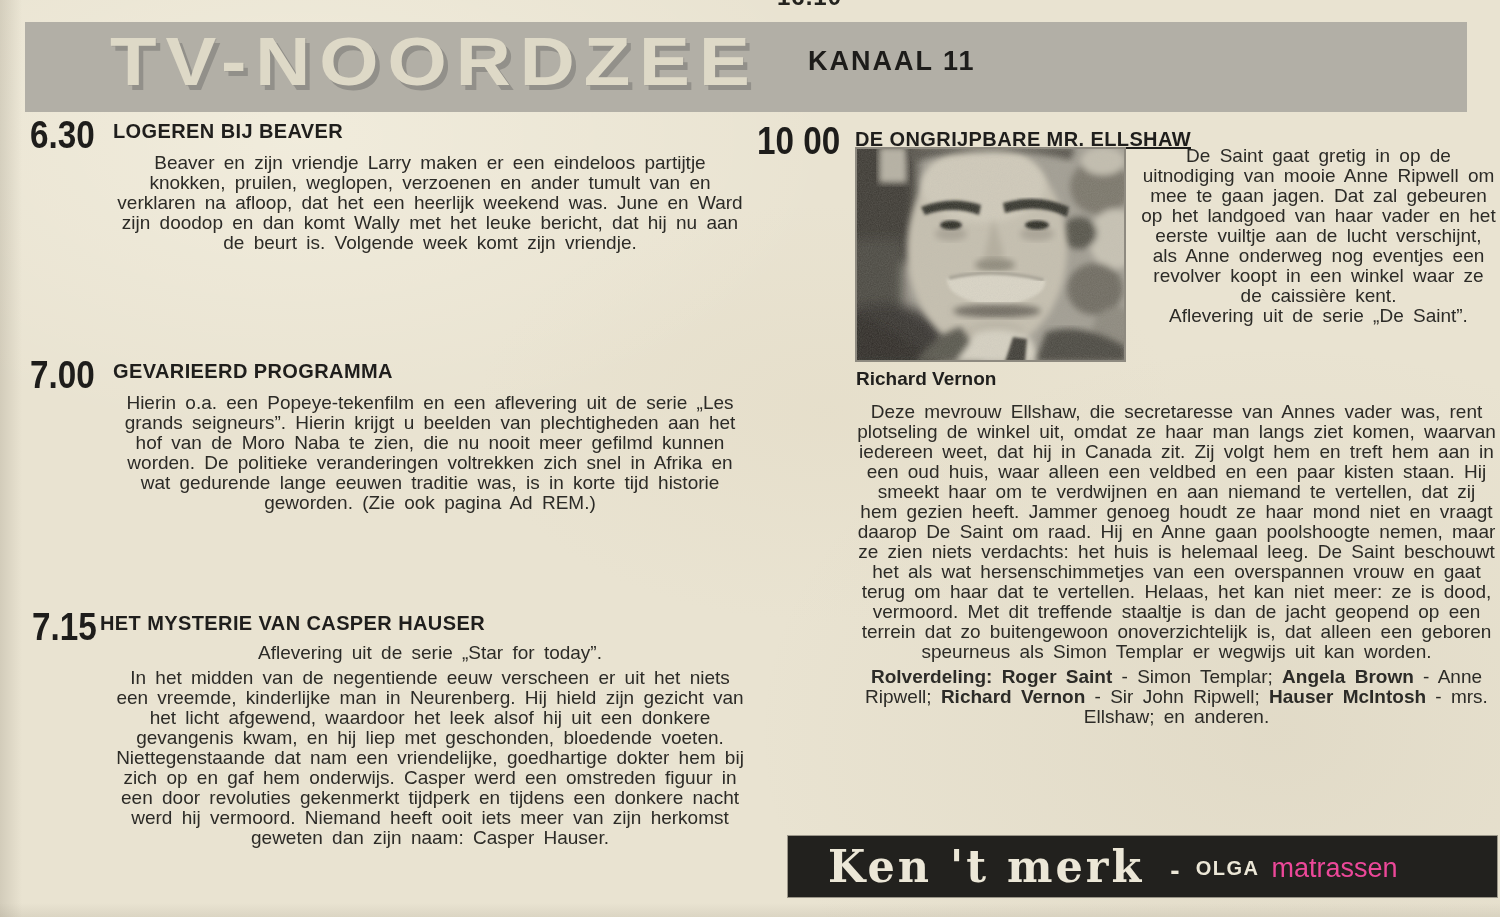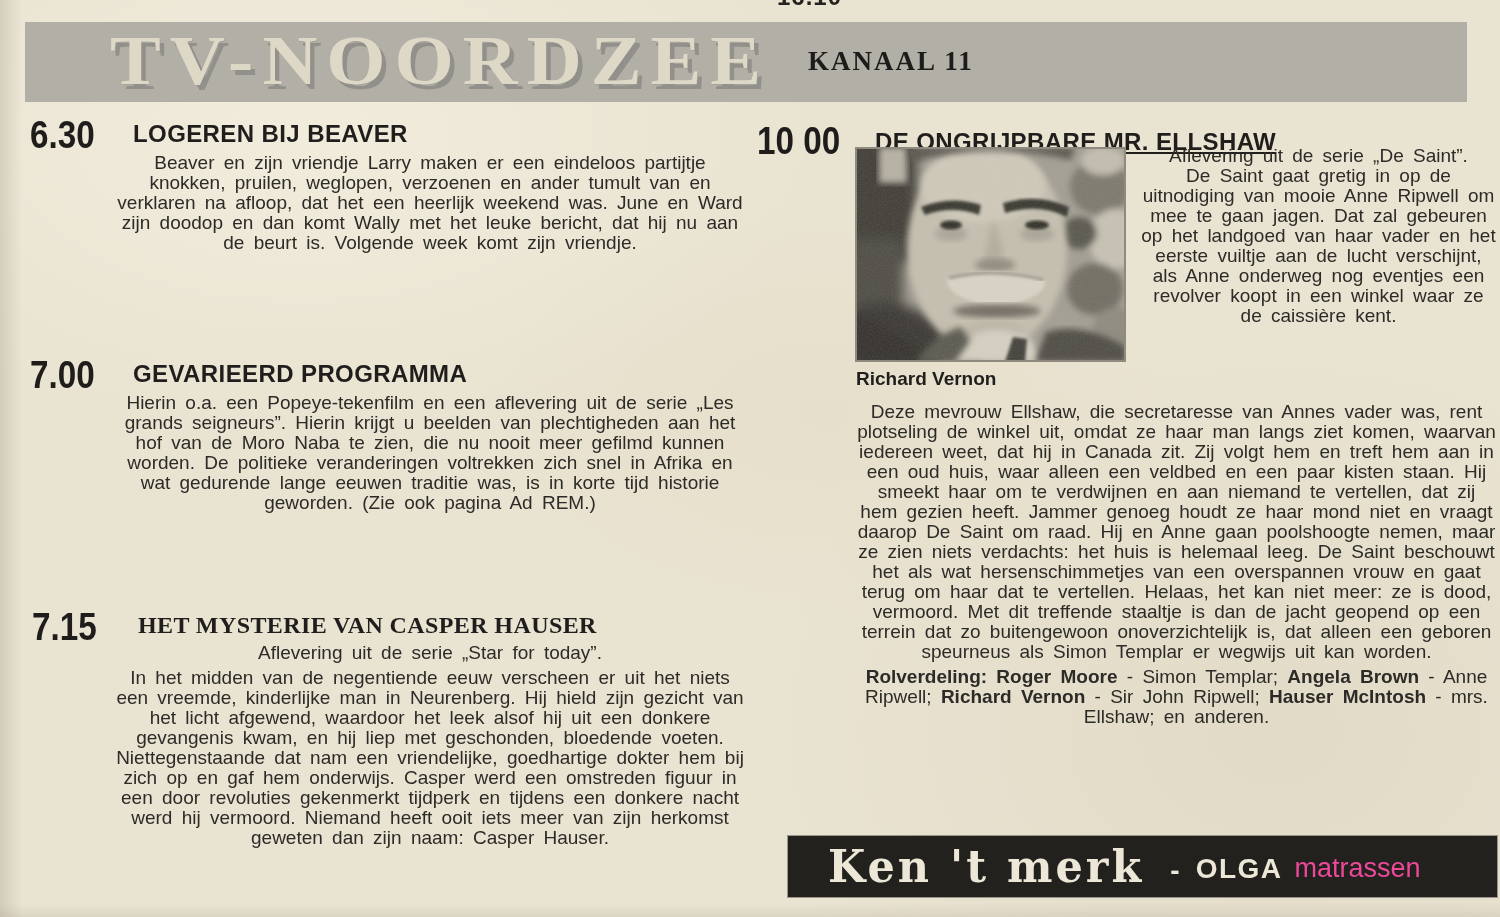--- a/index.html
+++ b/index.html
@@ -14,63 +14,63 @@
     color:#2c2b27;
   }
   .edge-left { position:absolute; left:0; top:0; width:22px; height:100%;
     background:linear-gradient(90deg, rgba(120,112,95,0.20), rgba(120,112,95,0)); }
   .edge-bottom { position:absolute; left:0; bottom:0; width:100%; height:14px;
     background:linear-gradient(0deg, rgba(120,112,95,0.12), rgba(120,112,95,0)); }
 
   .top-fragment { position:absolute; left:752px; top:0; width:110px; height:9px; overflow:hidden; }
   .top-fragment span { display:block; margin-top:-17px; font-weight:bold; font-size:24px; color:#24231f; letter-spacing:1px; }
 
-  .band { position:absolute; left:25px; top:22px; width:1442px; height:80px; background:#b2afa6;font-family:Liberation Serif, serif; }
+  .band { position:absolute; left:25px; top:22px; width:1442px; height:90px; background:#b2afa6; }
   .masthead {
     position:absolute; left:85px; top:4px;
     font-size:68px; font-weight:bold; letter-spacing:8px; line-height:68px;
     color:#ded9c7;
     text-shadow: 4px 5px 0 #92908a, 1px 1px 0 #a5a29a;
     transform:scale(1.12,1.02); transform-origin:left top; white-space:nowrap;
   }
   .channel { position:absolute; left:783px; top:24px; font-size:27px; font-weight:bold; letter-spacing:2px; color:#1d1c1a; white-space:nowrap; }
 
   .ptime { position:absolute; font-weight:bold; font-size:35px; color:#1e1d1b; letter-spacing:0px; transform:scale(0.95,1.12); transform-origin:left top; white-space:nowrap; }
-  .ptitle { position:absolute; font-weight:bold; font-size:24px; letter-spacing:0.4px; color:#1f1e1c; white-space:nowrap;margin-left:20px; }
+  .ptitle { position:absolute; font-weight:bold; font-size:20px; letter-spacing:0.4px; color:#1f1e1c; white-space:nowrap; }
   .pbody { position:absolute; font-size:19px; line-height:20px; text-align:justify; word-spacing:4px; }
   .pbody p { margin:0;text-align:center; }
   .pbody p + p { margin-top:5px; }
   .subtitle-line { text-align:left; }
 
   .t1 { left:30px;  top:112px; }
   .t2 { left:30px;  top:352px; }
   .t3 { left:32px;  top:604px; }
   .t4 { left:757px; top:118px; }
   .h1 { left:113px; top:120px; }
   .h2 { left:113px; top:360px; }
-  .h3 { left:118px; top:612px;font-family:Liberation Serif, serif; }
+  .h3 { left:100px; top:612px; }
   .h4 { left:855px; top:128px;text-decoration:underline; }
   .b1 { left:113px; top:153px; width:634px; }
   .b2 { left:113px; top:393px; width:634px; }
   .b3 { left:113px; top:643px; width:634px; }
   .narrow { left:1140px; top:146px; width:357px; }
   .mainright { left:855px; top:402px; width:643px; }
 
   .photo-wrap { position:absolute; left:855px; top:147px; width:271px; height:215px; }
   .photo-wrap svg { display:block; }
   .caption { position:absolute; left:856px; top:368px; font-weight:bold; font-size:19px; color:#201f1d; }
 
   .cast { margin-top:4px; }
   .cast span.b { font-weight:bold; }
 
   .ad { position:absolute; left:788px; top:836px; width:709px; height:61px; background:#22211e;
         display:flex; align-items:center; box-shadow:0 0 0 1px rgba(40,38,33,0.4); }
   .ad-slogan { font-family:"DejaVu Serif", serif; font-weight:bold; font-size:43px; color:#ece7d7; margin-left:40px; letter-spacing:3px; white-space:nowrap; transform:scaleY(1.02); }
   .ad-dash { color:#ece7d7; font-size:28px; font-weight:bold; margin:8px 16px 0 26px; }
-  .ad-brand { font-size:28px; font-weight:bold; letter-spacing:1.5px; color:#ece7d7; margin-top:4px; }
+  .ad-brand { font-size:20px; font-weight:bold; letter-spacing:1.5px; color:#ece7d7; margin-top:4px; }
   .ad-product { font-size:27px; color:#ec4899; margin:4px 0 0 12px; }
 </style>
 </head>
 <body>
 
 <div class="page">
   <div class="edge-left"></div>
   <div class="edge-bottom"></div>
 
   <div class="top-fragment">
@@ -160,27 +160,27 @@
       <path d="M100,215 L121,186 Q150,178 176,192 L186,215 Z" fill="#d8d3c4" filter="url(#blur3)"></path>
       <path d="M150,215 L158,190 L172,192 L170,215 Z" fill="#3d3b34" filter="url(#blur1)"></path>
       <path d="M180,215 L191,185 Q226,174 271,200 L271,215 Z" fill="#4a473f" filter="url(#blur3)"></path>
       <rect width="271" height="215" filter="url(#noiseF)" opacity="0.5"></rect>
       <rect x="1" y="1" width="269" height="213" fill="none" stroke="#8e8a80" stroke-width="2"></rect>
     </svg>
   </div>
   <div class="caption">Richard Vernon</div>
 
   <div class="pbody narrow">
+    <p style="margin:0;">De Saint gaat gretig in op de uitnodiging van mooie Anne Ripwell om mee te gaan jagen. Dat zal gebeuren op het landgoed van haar vader en het eerste vuiltje aan de lucht verschijnt, als Anne onderweg nog eventjes een revolver koopt in een winkel waar ze de caissière kent.</p>
     <p style="margin:0;">Aflevering uit de serie „De Saint”.</p>
-    <p style="margin:0;">De Saint gaat gretig in op de uitnodiging van mooie Anne Ripwell om mee te gaan jagen. Dat zal gebeuren op het landgoed van haar vader en het eerste vuiltje aan de lucht verschijnt, als Anne onderweg nog eventjes een revolver koopt in een winkel waar ze de caissière kent.</p>
   </div>
 
   <div class="pbody mainright">
     <p>Deze mevrouw Ellshaw, die secretaresse van Annes vader was, rent plotseling de winkel uit, omdat ze haar man langs ziet komen, waarvan iedereen weet, dat hij in Canada zit. Zij volgt hem en treft hem aan in een oud huis, waar alleen een veldbed en een paar kisten staan. Hij smeekt haar om te verdwijnen en aan niemand te vertellen, dat zij hem gezien heeft. Jammer genoeg houdt ze haar mond niet en vraagt daarop De Saint om raad. Hij en Anne gaan poolshoogte nemen, maar ze zien niets verdachts: het huis is helemaal leeg. De Saint beschouwt het als wat hersenschimmetjes van een overspannen vrouw en gaat terug om haar dat te vertellen. Helaas, het kan niet meer: ze is dood, vermoord. Met dit treffende staaltje is dan de jacht geopend op een terrein dat zo buitengewoon onoverzichtelijk is, dat alleen een geboren speurneus als Simon Templar er wegwijs uit kan worden.</p>
-    <p class="cast"><span class="b">Rolverdeling: </span><span class="b">Roger Moore</span><span> - Simon Templar; </span><span class="b">Angela Brown</span><span> - Anne Ripwell; </span><span class="b">Richard Vernon</span><span> - Sir John Ripwell; </span><span class="b">Hauser McIntosh</span><span> - mrs. Ellshaw; en anderen.</span></p>
+    <p class="cast"><span class="b">Rolverdeling: </span><span class="b">Roger Saint</span><span> - Simon Templar; </span><span class="b">Angela Brown</span><span> - Anne Ripwell; </span><span class="b">Richard Vernon</span><span> - Sir John Ripwell; </span><span class="b">Hauser McIntosh</span><span> - mrs. Ellshaw; en anderen.</span></p>
   </div>
 
   <div class="ad">
     <span class="ad-slogan">Ken 't merk</span>
     <span class="ad-dash">-</span>
     <span class="ad-brand">OLGA</span>
     <span class="ad-product">matrassen</span>
   </div>
 </div>
 

